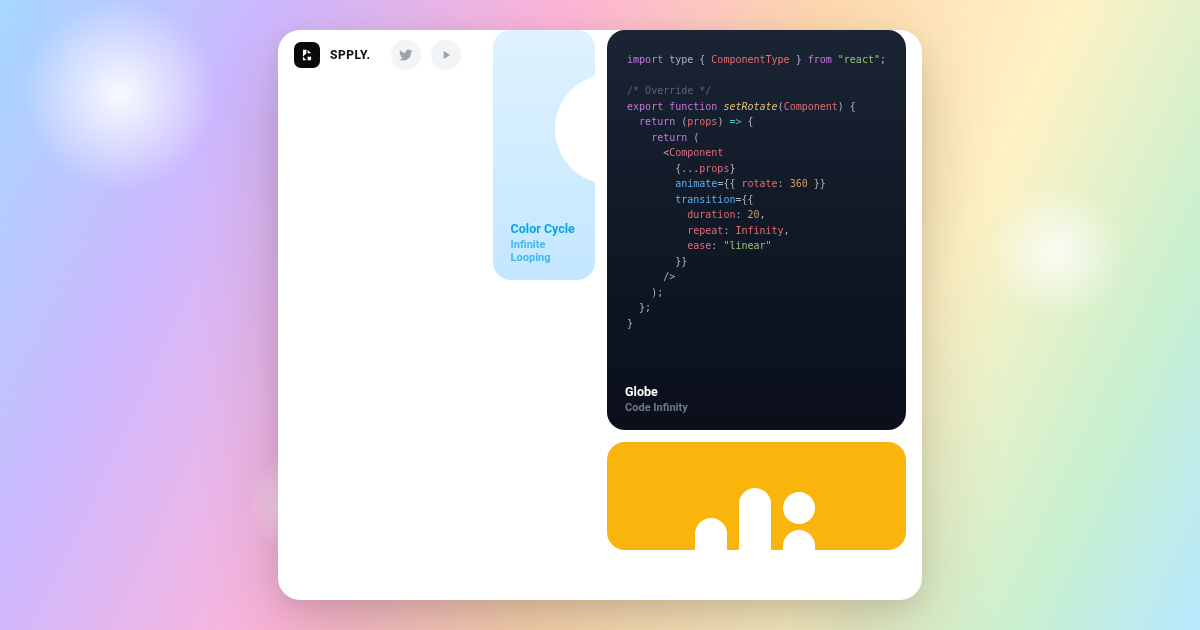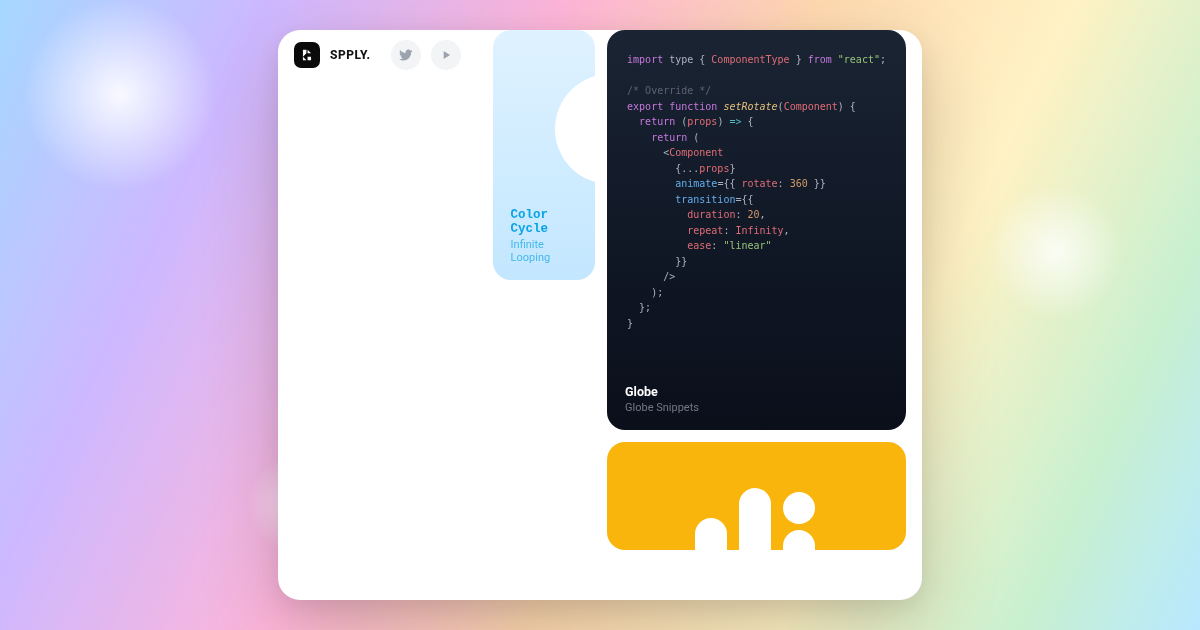--- a/index.html
+++ b/index.html
@@ -33,22 +33,22 @@
 .icon-btn svg { width:14px; height:14px; fill:#9ca3af; }
 .cards { flex:1; padding:0 16px 16px 16px; display:grid; grid-template-columns:1fr 1fr; gap:12px; overflow:hidden; }
 .col { display:flex; flex-direction:column; gap:12px; }
 .card { border-radius:18px; overflow:hidden; display:flex; flex-direction:column; position:relative; }
 .card-cycle { background:linear-gradient(180deg,#dff2ff 0%,#c3e7ff 100%); height:250px; }
 .venn { flex:1; position:relative; }
 .venn .c1 { position:absolute; width:110px; height:110px; border-radius:50%; background:#ffffff; left:62px; top:44px; }
 .venn .c2 { position:absolute; width:110px; height:110px; border-radius:50%; background:#1fb6ff; left:122px; top:44px; mix-blend-mode:multiply; opacity:0.92; }
 .card-label { padding:14px 18px 16px 18px; }
 .card-label .title { font-size:12.5px; font-weight:700; }
-.card-label .sub { font-size:11px; margin-top:2px; opacity:0.7; }
-.card-cycle .title { color:#0aa4e6;font-family:Liberation Mono, monospace; }
+.card-label .sub { font-size:11px; margin-top:2px; opacity:0.7;font-weight:bold; }
+.card-cycle .title { color:#0aa4e6; }
 .card-cycle .sub { color:#0aa4e6; }
 .card-globe { background:linear-gradient(180deg,#f4f7ff 0%,#e7ecff 100%); height:258px; }
 .globe-wrap { flex:1; display:flex; align-items:center; justify-content:center; padding-top:8px; }
 .globe { width:188px; height:188px; border-radius:50%;
   background:
     radial-gradient(circle at 38% 30%, #4a5de0 0%, #2a2f9c 35%, #121758 70%, #05072a 100%);
   position:relative; box-shadow:0 18px 40px rgba(20,25,110,0.35);
   overflow:hidden;
 }
 .globe::after {
@@ -124,21 +124,21 @@
       </div>
 
 
     </div>
     <div class="col">
 
       <div class="card card-syntax">
         <div class="code" id="code-block"><div><span class="tok-kw">import</span><span class="tok-pn"> type </span><span class="tok-pn">{ </span><span class="tok-id">ComponentType</span><span class="tok-pn"> } </span><span class="tok-kw">from</span><span class="tok-pn"> </span><span class="tok-str">"react"</span><span class="tok-pn">;</span></div><div>&nbsp;</div><div><span class="tok-cm">/* Override */</span></div><div><span class="tok-kw">export</span><span class="tok-pn"> </span><span class="tok-kw">function</span><span class="tok-pn"> </span><span class="tok-fn">setRotate</span><span class="tok-pn">(</span><span class="tok-id">Component</span><span class="tok-pn">) {</span></div><div><span class="tok-pn">  </span><span class="tok-kw">return</span><span class="tok-pn"> (</span><span class="tok-id">props</span><span class="tok-pn">) </span><span class="tok-kw2">=&gt;</span><span class="tok-pn"> {</span></div><div><span class="tok-pn">    </span><span class="tok-kw">return</span><span class="tok-pn"> (</span></div><div><span class="tok-pn">      &lt;</span><span class="tok-id">Component</span></div><div><span class="tok-pn">        {...</span><span class="tok-id">props</span><span class="tok-pn">}</span></div><div><span class="tok-pn">        </span><span class="tok-attr">animate</span><span class="tok-pn">={{ </span><span class="tok-id">rotate</span><span class="tok-pn">: </span><span class="tok-num">360</span><span class="tok-pn"> }}</span></div><div><span class="tok-pn">        </span><span class="tok-attr">transition</span><span class="tok-pn">={{</span></div><div><span class="tok-pn">          </span><span class="tok-id">duration</span><span class="tok-pn">: </span><span class="tok-num">20</span><span class="tok-pn">,</span></div><div><span class="tok-pn">          </span><span class="tok-id">repeat</span><span class="tok-pn">: </span><span class="tok-id">Infinity</span><span class="tok-pn">,</span></div><div><span class="tok-pn">          </span><span class="tok-id">ease</span><span class="tok-pn">: </span><span class="tok-str">"linear"</span></div><div><span class="tok-pn">        }}</span></div><div><span class="tok-pn">      /&gt;</span></div><div><span class="tok-pn">    );</span></div><div><span class="tok-pn">  };</span></div><div><span class="tok-pn">}</span></div></div>
         <div class="card-label">
           <div class="title">Globe</div>
-          <div class="sub">Globe Snippets</div>
+          <div class="sub">Code Infinity</div>
         </div>
       </div>
 
       <div class="card card-yellow">
         <div class="pill a"></div>
         <div class="pill b"></div>
         <div class="dot"></div>
         <div class="pill c"></div>
       </div>
 

